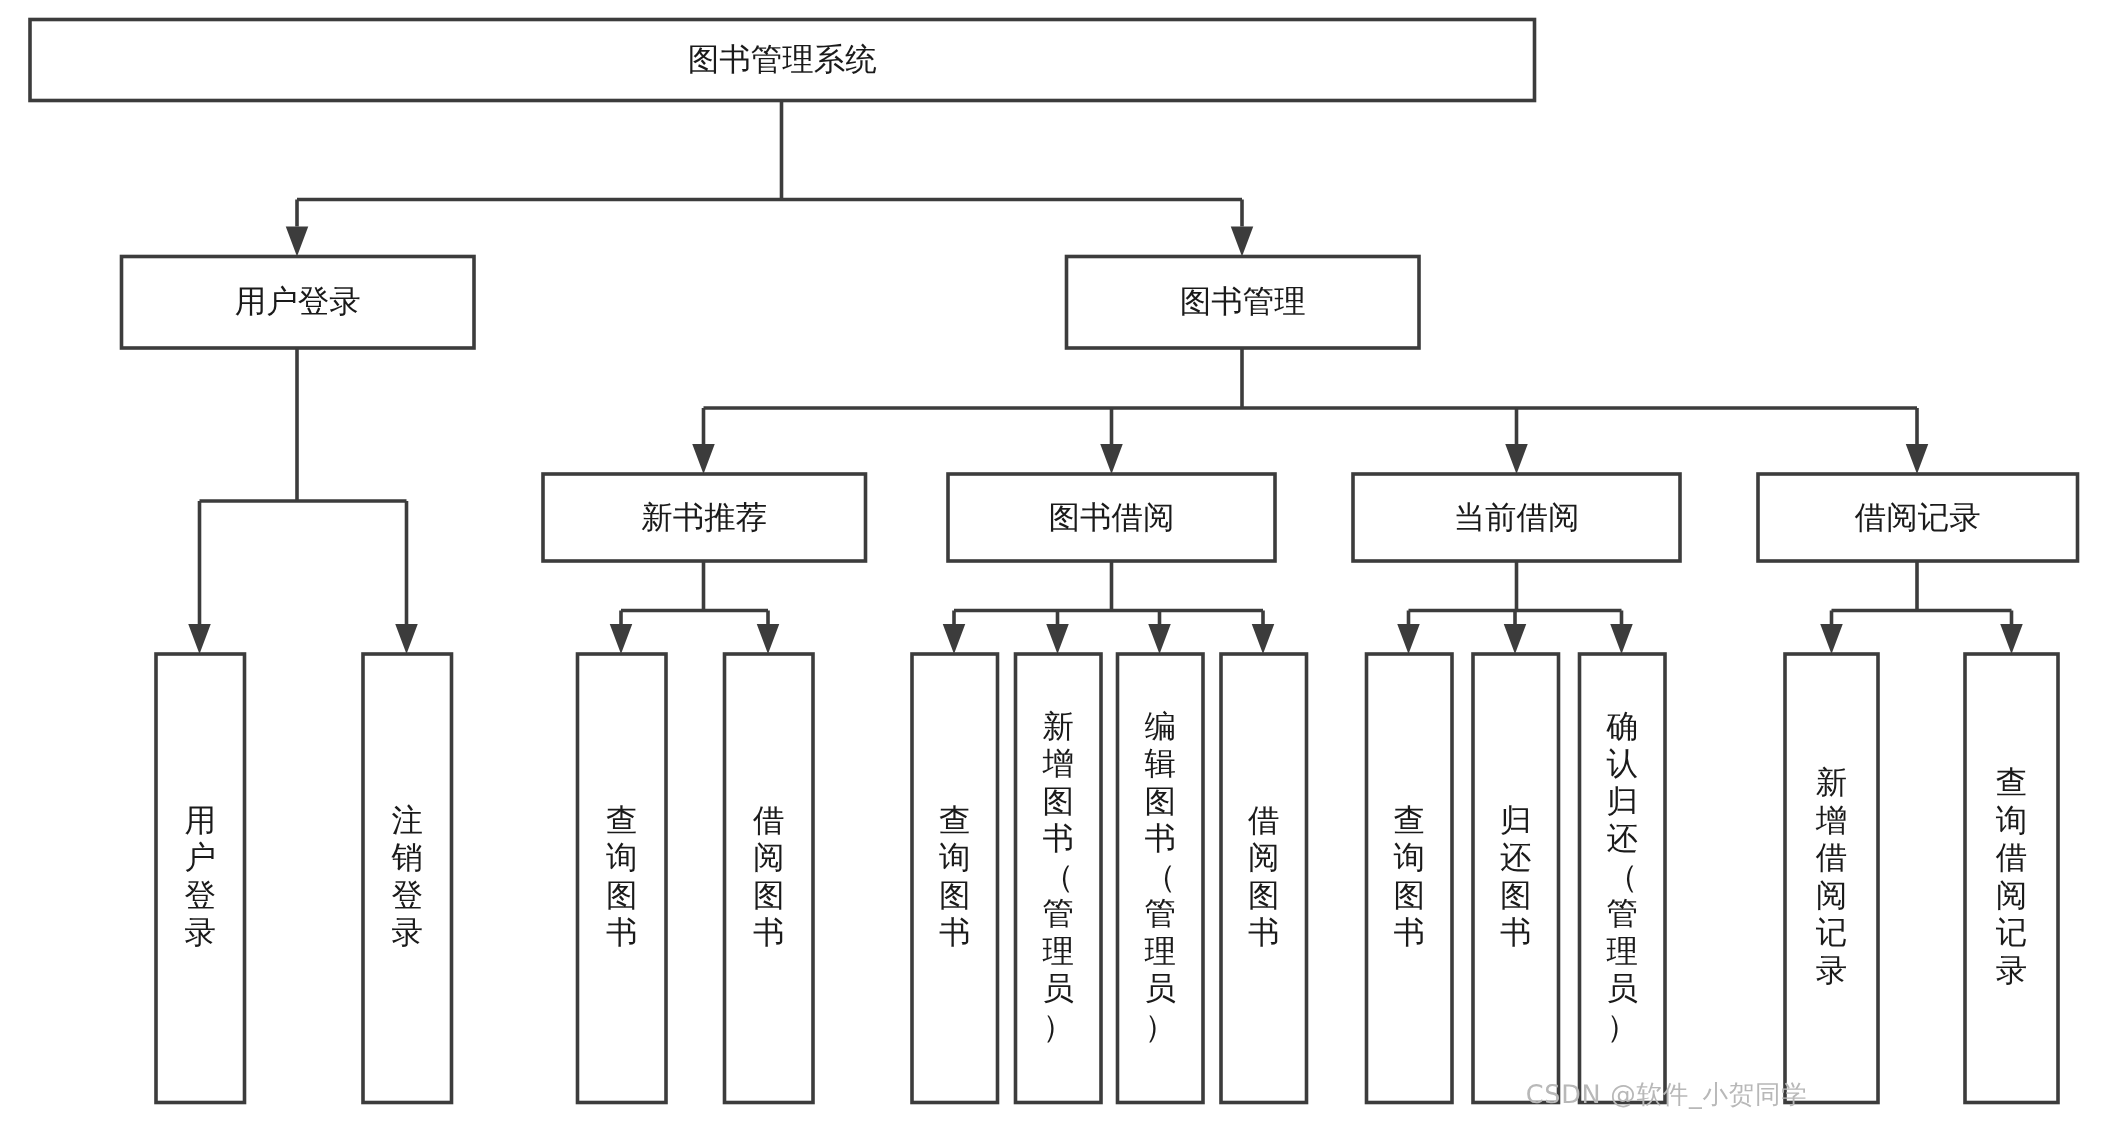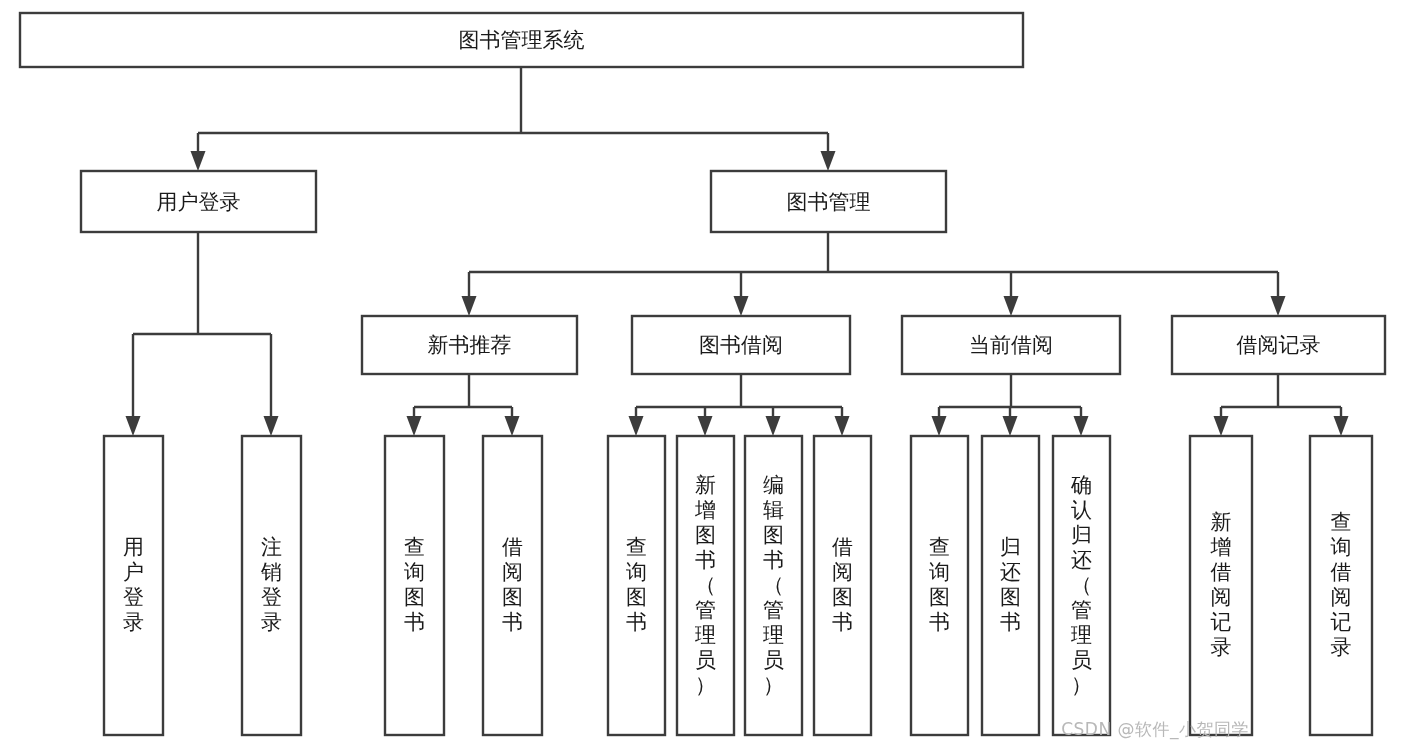--- a/index.html
+++ b/index.html
@@ -12,21 +12,20 @@
     width: 1405px;
     height: 747px;
     font-family: "DejaVu Sans", "Liberation Sans", sans-serif;
     overflow: hidden;
     position: relative;
   }
   #diagram-root {
     position: relative;
     width: 1217px;
     height: 747px;
-    padding-left: 44px;
   }
   svg.diagram-canvas {
     position: absolute;
     top: 0;
     left: 0;
     width: 1405px;
     height: 747px;
   }
   .node-box {
     fill: #ffffff;

